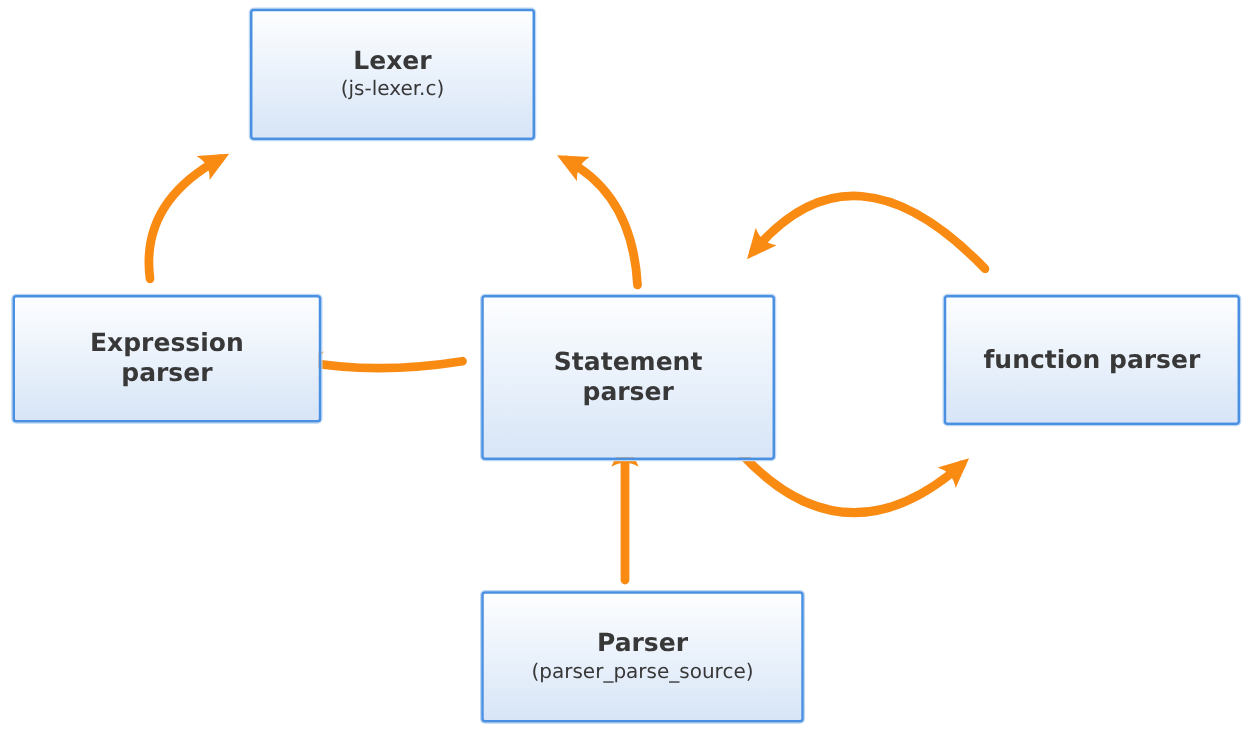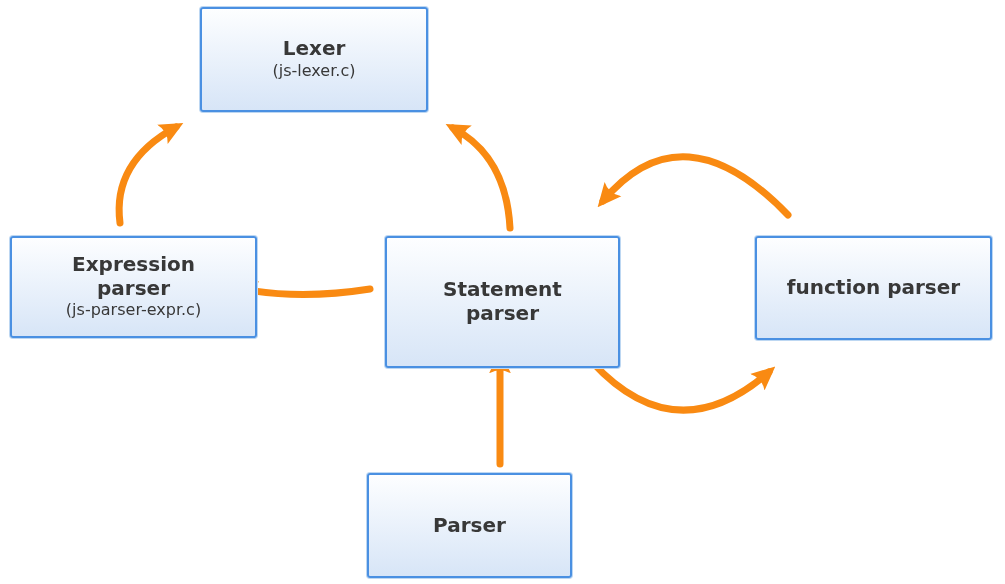--- a/index.html
+++ b/index.html
@@ -49,21 +49,21 @@
   .node .subtitle{
     font-size:16px;
     line-height:1.3;
     margin-top:0;
     white-space:nowrap;
   }
   .node-lexer{left:200px;top:7px;width:228px;height:105px;}
   .node-expression-parser{left:10px;top:236px;width:247px;height:102px;}
   .node-statement-parser{left:385px;top:236px;width:235px;height:132px;}
   .node-function-parser{left:755px;top:236px;width:237px;height:104px;}
-  .node-parser{left:367px;top:473px;width:205px;height:105px;align-items:center;}
+  .node-parser{left:385px;top:473px;width:258px;height:105px;align-items:center;}
   .node-expression-parser .title,
   .node-statement-parser .title{max-width:150px;}
 </style>
 </head>
 <body>
 
 <div class="stage">
 
   <svg class="edges" viewBox="0 0 1005 584" xmlns="http://www.w3.org/2000/svg">
     <defs>
@@ -79,28 +79,28 @@
     <path class="edge" marker-end="url(#ah)" d="M 500 464 L 500 358"></path>
   </svg>
 
   <div class="node node-lexer">
     <div class="title">Lexer</div>
     <div class="subtitle">(js-lexer.c)</div>
   </div>
 
   <div class="node node-expression-parser">
     <div class="title">Expression parser</div>
-    <div class="subtitle">(js-parser-expr.c)</div>
   </div>
 
   <div class="node node-statement-parser">
     <div class="title">Statement parser</div>
   </div>
 
   <div class="node node-function-parser">
     <div class="title">function parser</div>
   </div>
 
   <div class="node node-parser">
     <div class="title">Parser</div>
+    <div class="subtitle">(parser_parse_source)</div>
   </div>
 
 </div>
 
 </body></html>

